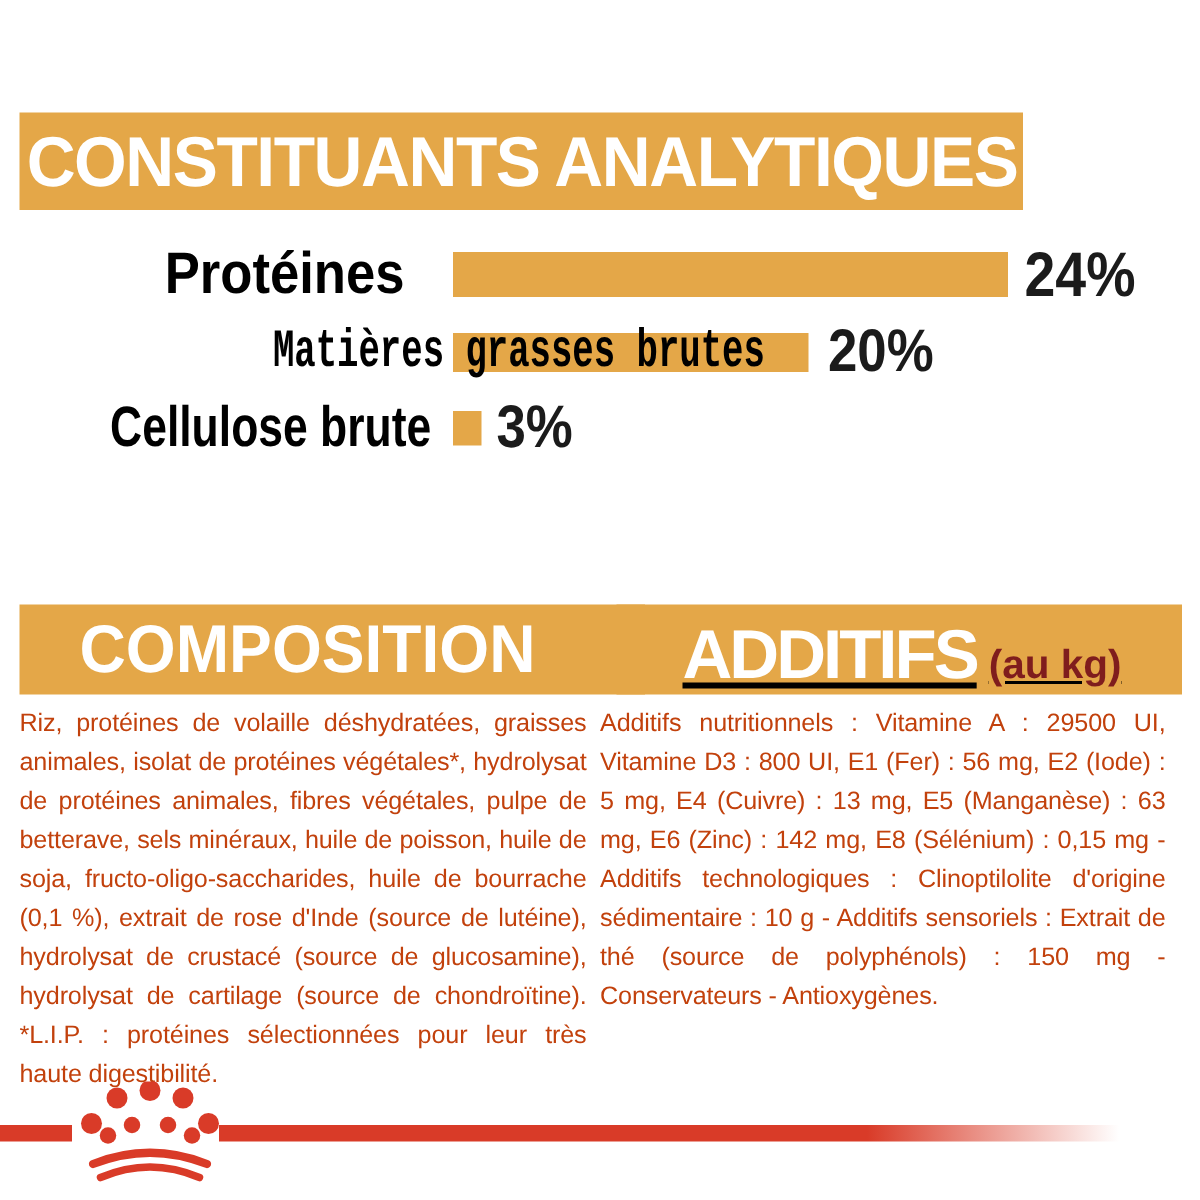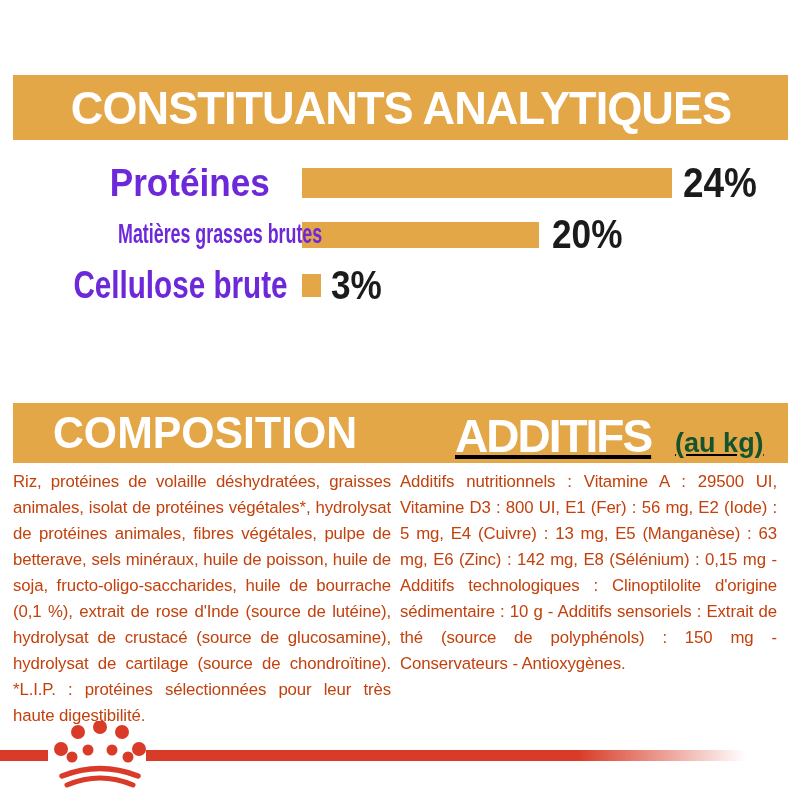--- a/index.html
+++ b/index.html
@@ -2,51 +2,51 @@
 <html><head>
 <meta charset="utf-8">
 <style>
   * { margin:0; padding:0; box-sizing:border-box; }
   html,body { width:800px; height:800px; background:#ffffff;
     font-family:"Liberation Sans", sans-serif; }
   .page { position:relative; width:800px; height:800px; overflow:hidden; background:#fff; }
 
   
   .gold { background:#E4A748; }
-  .main-header { position:absolute; left:13px; top:75px; width:775px; height:65px;
+  .main-header { position:absolute; left:13px; top:75px; width:669px; height:65px;
     display:flex; align-items:center; justify-content:center; }
   .main-header .t { color:#fff; font-weight:bold; font-size:47px; white-space:nowrap;
     letter-spacing:-1px; transform:scaleX(0.96); }
 
   
   .chart { position:absolute; left:13px; top:157px; width:774px; }
   .crow { display:flex; align-items:center; }
-  .crow .lbl { width:257px; text-align:right; color:#6d28d9; font-weight:bold; white-space:nowrap; }
+  .crow .lbl { width:257px; text-align:right; color:#000000; font-weight:bold; white-space:nowrap; }
   .crow .lbl span { display:inline-block; transform-origin:right center; }
   .r1 { height:52px; } .r2 { height:51px; } .r3 { height:50px; }
   .r1 .lbl { font-size:39px; } .r1 .lbl span { transform:scaleX(0.90); }
-  .r2 .lbl { font-size:27px; } .r2 .lbl span { transform:scaleX(0.66); }
+  .r2 .lbl { font-size:36px;font-family:Liberation Mono, monospace; } .r2 .lbl span { transform:scaleX(0.66); }
   .r3 .lbl { font-size:38px; } .r3 .lbl span { transform:scaleX(0.78); }
   .bar { background:#E4A748; margin-left:32px; flex:0 0 auto; }
   .r1 .bar { height:30px; } .r2 .bar { height:26px; } .r3 .bar { height:23px; }
   .val { color:#1b1b1b; font-weight:bold; white-space:nowrap;
     display:inline-block; transform:scaleX(0.88); transform-origin:left center; }
   .r1 .val { font-size:42px; margin-left:11px; }
   .r2 .val { font-size:40px; margin-left:13px; }
   .r3 .val { font-size:40px; margin-left:10px; }
 
   
   .sec-header { position:absolute; top:403px; height:60px; display:flex; align-items:center; }
   .sec-header.comp { left:13px; width:417px; padding-left:40px; }
   .sec-header.addi { left:411px; width:377px; padding-left:44px; align-items:baseline;text-decoration:underline; }
   .sec-header .st { color:#fff; font-weight:bold; font-size:45px; white-space:nowrap; }
   .sec-header.comp .st { transform:scaleX(0.95); transform-origin:left center; display:inline-block; }
   .sec-header.addi { padding-top:6px; }
   .sec-header.addi .st { font-size:46px; letter-spacing:-2px; line-height:54px; }
-  .sec-header.addi .st-note { color:#14532d; font-weight:bold; font-size:27px; margin-left:24px;text-align:center; }
+  .sec-header.addi .st-note { color:#7f1d1d; font-weight:bold; font-size:27px; margin-left:8px;text-align:center; }
 
   .sec-body { position:absolute; top:469px; text-align:justify; color:#c2410c;
     font-size:16.8px; line-height:26px; letter-spacing:-0.1px; }
   .sec-body.comp { left:13px; width:378px; }
   .sec-body.addi { left:400px; width:377px; }
 
   
   .red-line { position:absolute; top:750px; height:11px; background:#D93B28; }
   .red-line.left { left:0; width:48px; }
   .red-line.right { left:146px; width:600px;

